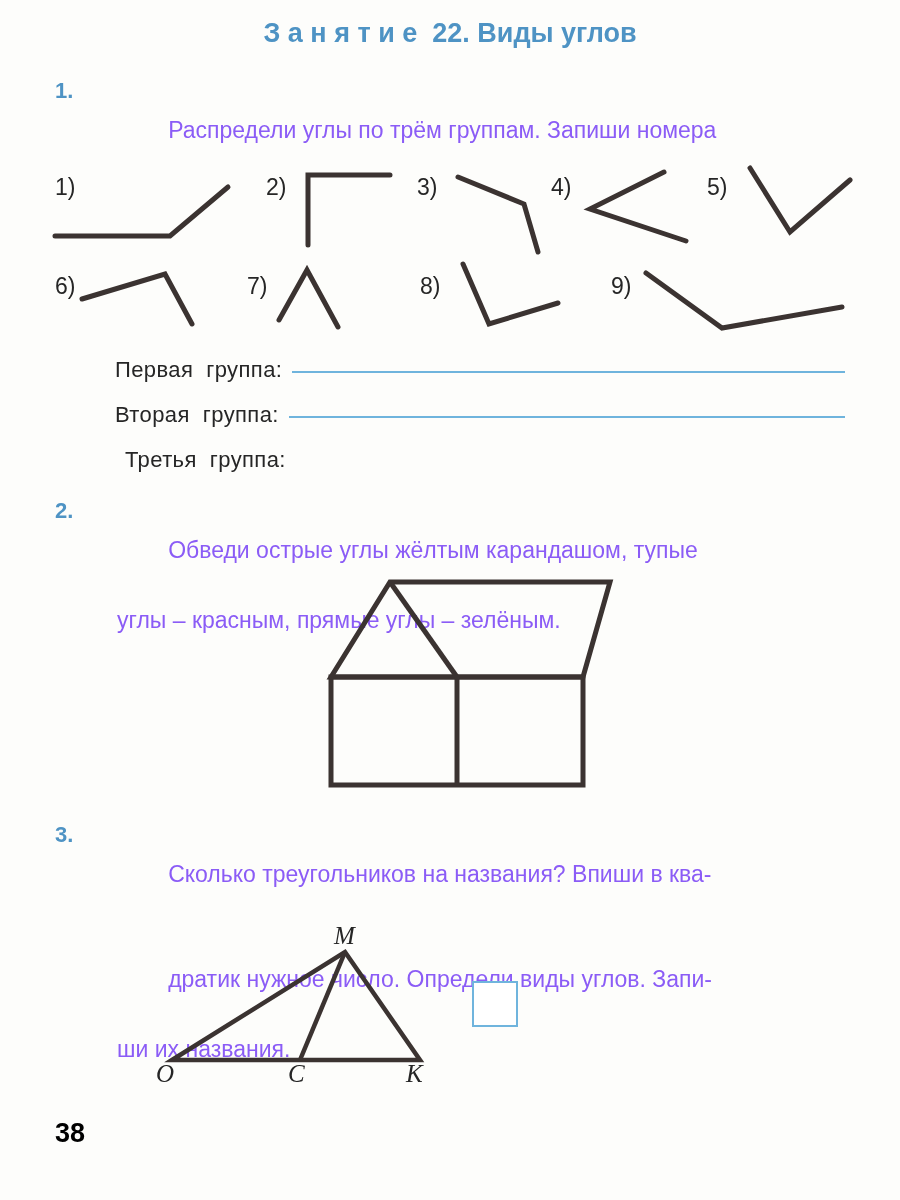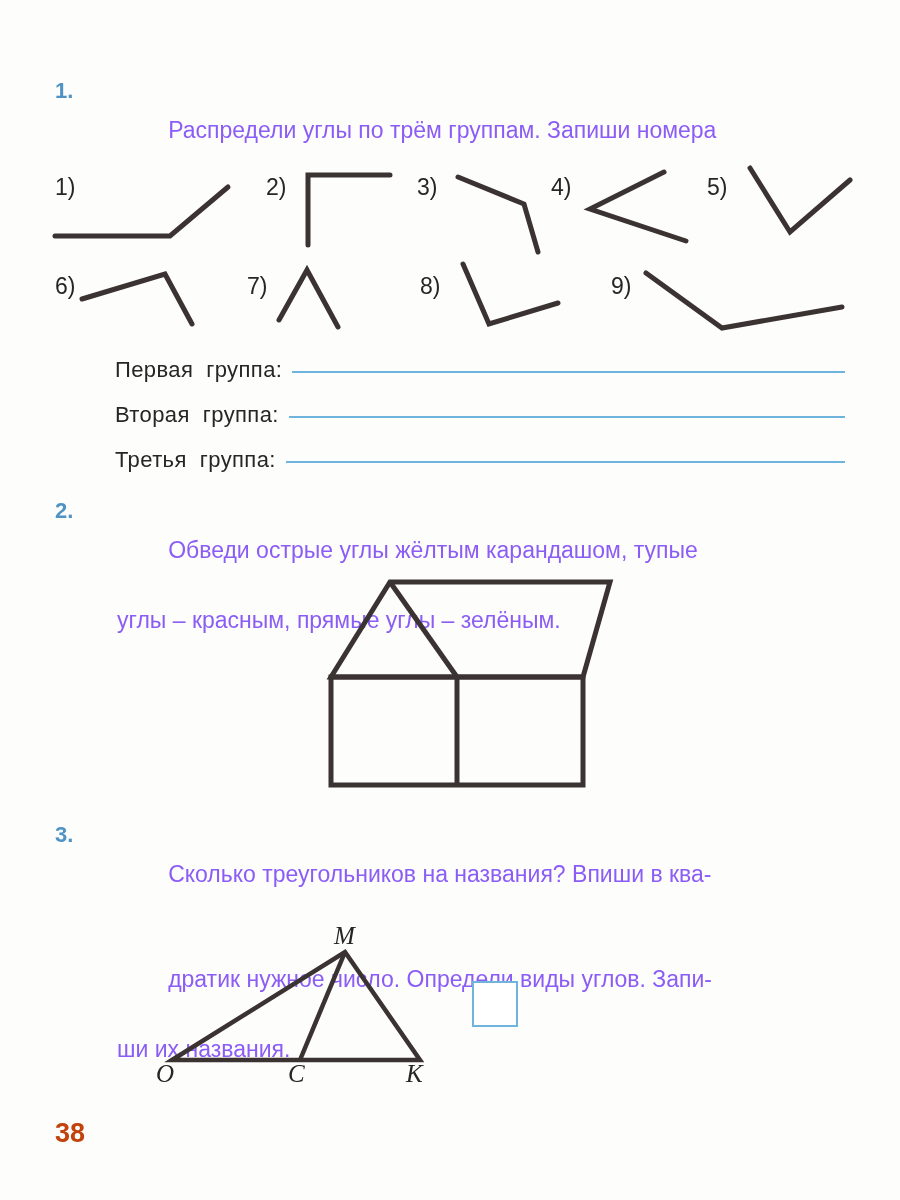--- a/index.html
+++ b/index.html
@@ -125,28 +125,29 @@
     color: #262626;
   }
 
   
   .page-number {
     position: absolute;
     left: 55px;
     top: 1118px;
     font-size: 27px;
     font-weight: bold;
-    color: #c2410c;
+    color: #000000;
   }
 </style>
 </head>
 <body>
 
 <div class="page">
 
+  <div class="lesson-title">З а н я т и е  22. Виды углов</div>
 
   <div class="task" style="left:55px; top:78px; width:790px;">
     <div class="task-num">1.</div>
     <div class="task-body">
       <span class="ln justify-line">
         <span>Распредели углы по трём группам. Запиши номера</span>
       </span>
     </div>
   </div>
 
@@ -162,21 +163,21 @@
   <div class="angle-label" style="left:611px; top:273px;">9)</div>
 
   <div class="ans-row" style="left:115px; top:402px; width:730px;">
     <span class="ans-label">Вторая  группа:</span>
     <span class="ans-rule"></span>
   </div>
   <div class="ans-row" style="left:115px; top:357px; width:730px;">
     <span class="ans-label">Первая  группа:</span>
     <span class="ans-rule"></span>
   </div>
-  <div class="ans-row" style="left:115px; top:447px; width:730px;">
+  <div class="ans-row" style="left:115px; top:447px; width:730px;flex-direction:column;">
     <span class="ans-label">Третья  группа:</span>
     <span class="ans-rule"></span>
   </div>
 
   <div class="task" style="left:55px; top:498px; width:790px;">
     <div class="task-num">2.</div>
     <div class="task-body">
       <span class="ln justify-line">
         <span>Обведи острые углы жёлтым карандашом, тупые</span>
       </span>

